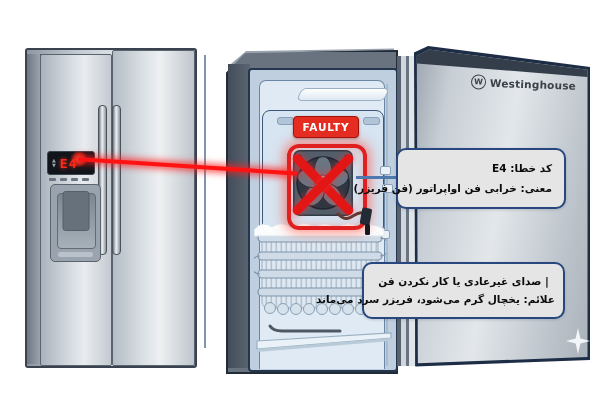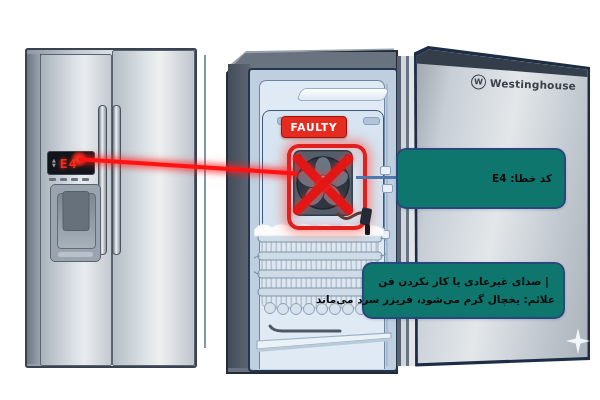--- a/index.html
+++ b/index.html
@@ -51,21 +51,21 @@
           border:1px solid #9db0c6;border-radius:5px;transform:skewX(-24deg);}
   .fan-panel{left:262px;top:110px;width:120px;height:122px;background:#d7e4f1;border:1.5px solid #3d567a;border-radius:8px;}
   .vent{top:117px;width:15px;height:6px;background:#b2c5d8;border:1px solid #8aa0ba;border-radius:3px;}
   .vent.v1{left:277px;} .vent.v2{left:363px;}
   .wall-slot{width:9px;height:7px;background:#e9f1f8;border:1px solid #8aa0ba;border-radius:2px;}
   .ws1{left:380px;top:166px;} .ws2{left:382px;top:184px;} .ws3{left:379px;top:230px;} .ws4{left:381px;top:278px;}
 
   
   .fan-frame{left:287px;top:144px;width:72px;height:78px;border:4px solid #e02020;border-radius:12px;
           box-shadow:0 0 12px 3px rgba(255,60,40,.55), inset 0 0 8px rgba(255,60,40,.35);}
-  .faulty{left:281px;top:116px;width:64px;height:20px;background:#e52c20;border:1px solid #a31208;border-radius:4px;
+  .faulty{left:293px;top:116px;width:64px;height:20px;background:#e52c20;border:1px solid #a31208;border-radius:4px;
           color:#fff;font-weight:bold;font-size:10.5px;letter-spacing:.8px;display:flex;align-items:center;
           justify-content:center;box-shadow:0 1px 3px rgba(120,10,5,.4);}
   .fan-svg{left:293px;top:150px;}
   .xbar{left:282px;top:180px;width:82px;height:9px;background:#e31616;border-radius:5px;
           box-shadow:0 0 7px rgba(255,50,50,.65);}
   .x45{transform:rotate(45deg);} .xm45{transform:rotate(-45deg);}
   .wire-svg{left:330px;top:200px;}
 
   
   .coil-svg{left:254px;top:218px;}
@@ -90,21 +90,21 @@
   .door-topband{left:0;top:0;width:100%;height:100%;background:#343e4b;
         clip-path:polygon(1.6% 3%,8.5% 1.1%,98.6% 7.4%,98.6% 9.6%,1.6% 5.4%);}
   .brand{right:14px;top:30px;display:flex;align-items:center;gap:4px;color:#3b4148;transform:rotate(2deg);}
   .brand-circle{width:13px;height:13px;border:1.5px solid #3b4148;border-radius:50%;display:flex;
         align-items:center;justify-content:center;font-size:8px;font-weight:bold;line-height:1;}
   .brand-text{font-size:10.5px;font-weight:bold;letter-spacing:.2px;}
   .sparkle{left:152px;top:282px;width:24px;height:26px;background:#f3f6f9;
         clip-path:polygon(50% 0%,60% 40%,100% 50%,60% 60%,50% 100%,40% 60%,0% 50%,40% 40%);}
 
   
-  .callout{background:#0f766e;border:2px solid #27477e;border-radius:10px;box-sizing:border-box;
+  .callout{background:#e5e5e5;border:2px solid #27477e;border-radius:10px;box-sizing:border-box;
         box-shadow:0 1px 3px rgba(20,40,80,.18);color:#0b0b0b;font-weight:bold;direction:rtl;
         display:flex;flex-direction:column;justify-content:center;white-space:nowrap;}
   .callout .ln{line-height:1.05;}
   .co-error{left:396px;top:148px;width:170px;height:61px;padding:6px 12px;font-size:10.5px;text-align:right;gap:9px;}
   .co-symptoms{left:362px;top:262px;width:203px;height:57px;padding:6px 8px;font-size:10.5px;text-align:center;gap:7px;}.z2{z-index:2}.z4{z-index:4}.z5{z-index:5}.z6{z-index:6}
   .z7{z-index:7}.z8{z-index:8}.z9{z-index:9}.z10{z-index:10}.z20{z-index:20}.z21{z-index:21}
   .z40{z-index:40}.z50{z-index:50}
 </style>
 </head>
 <body>
@@ -237,19 +237,20 @@
     </div>
     <div class="abs sparkle"></div>
   </div>
 
   <div class="abs beam-dot z40"></div>
   <div class="abs beam z40"></div>
   <div class="abs blue-line z40"></div>
 
   <div class="abs callout co-error z50">
     <div class="ln">کد خطا: E4</div>
+    <div class="ln">معنی: خرابی فن اواپراتور (فن فریزر)</div>
   </div>
   <div class="abs callout co-symptoms z50">
     <div class="ln">| صدای غیرعادی یا کار نکردن فن</div>
     <div class="ln">علائم: یخچال گرم می‌شود، فریزر سرد می‌ماند</div>
   </div>
 
 </div>
 
 </body></html>

